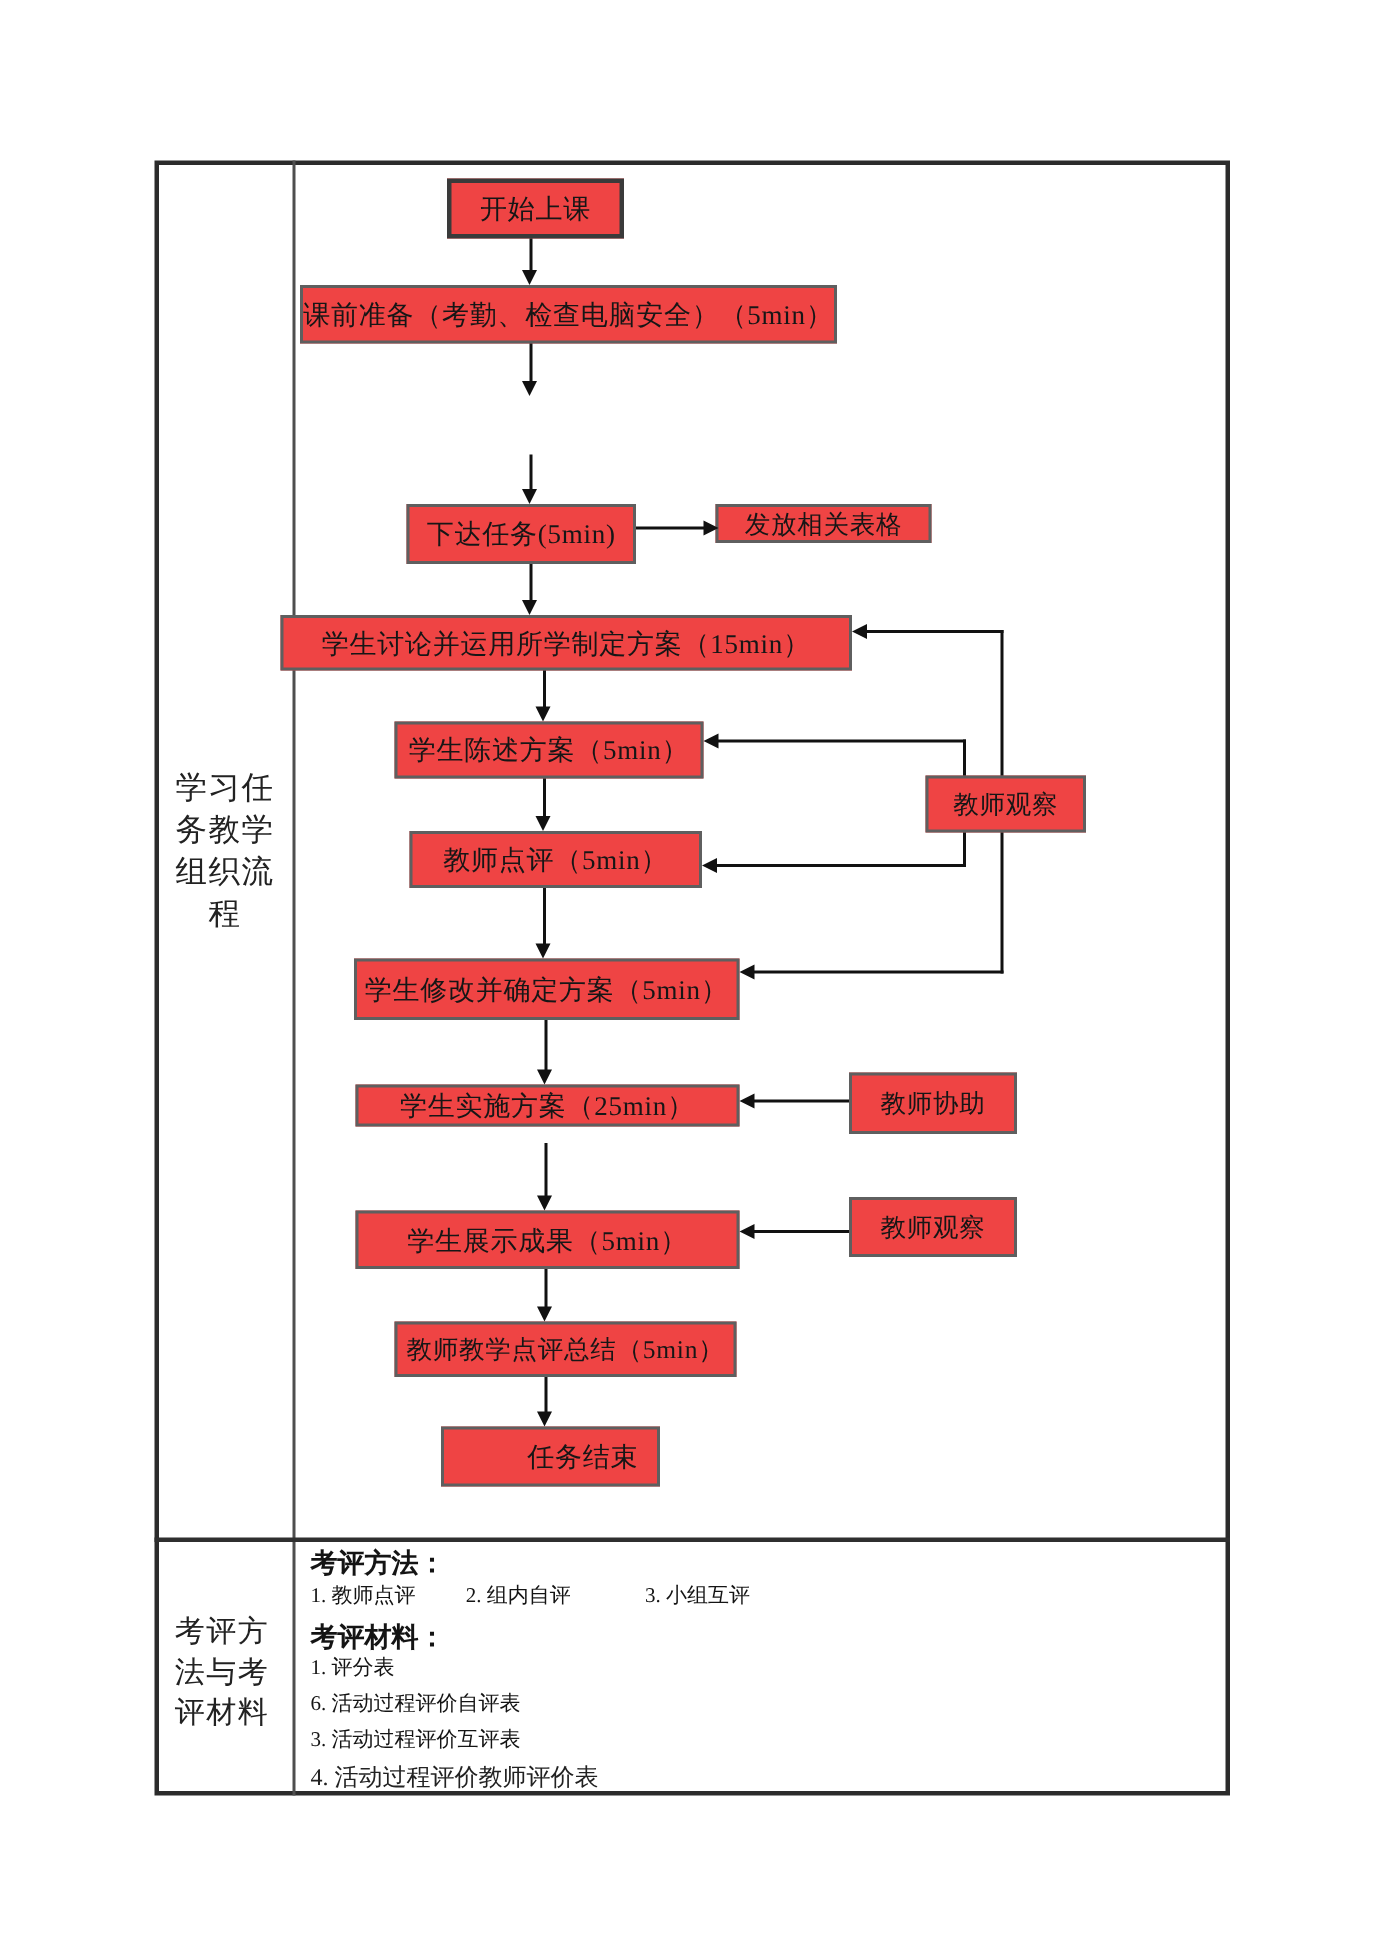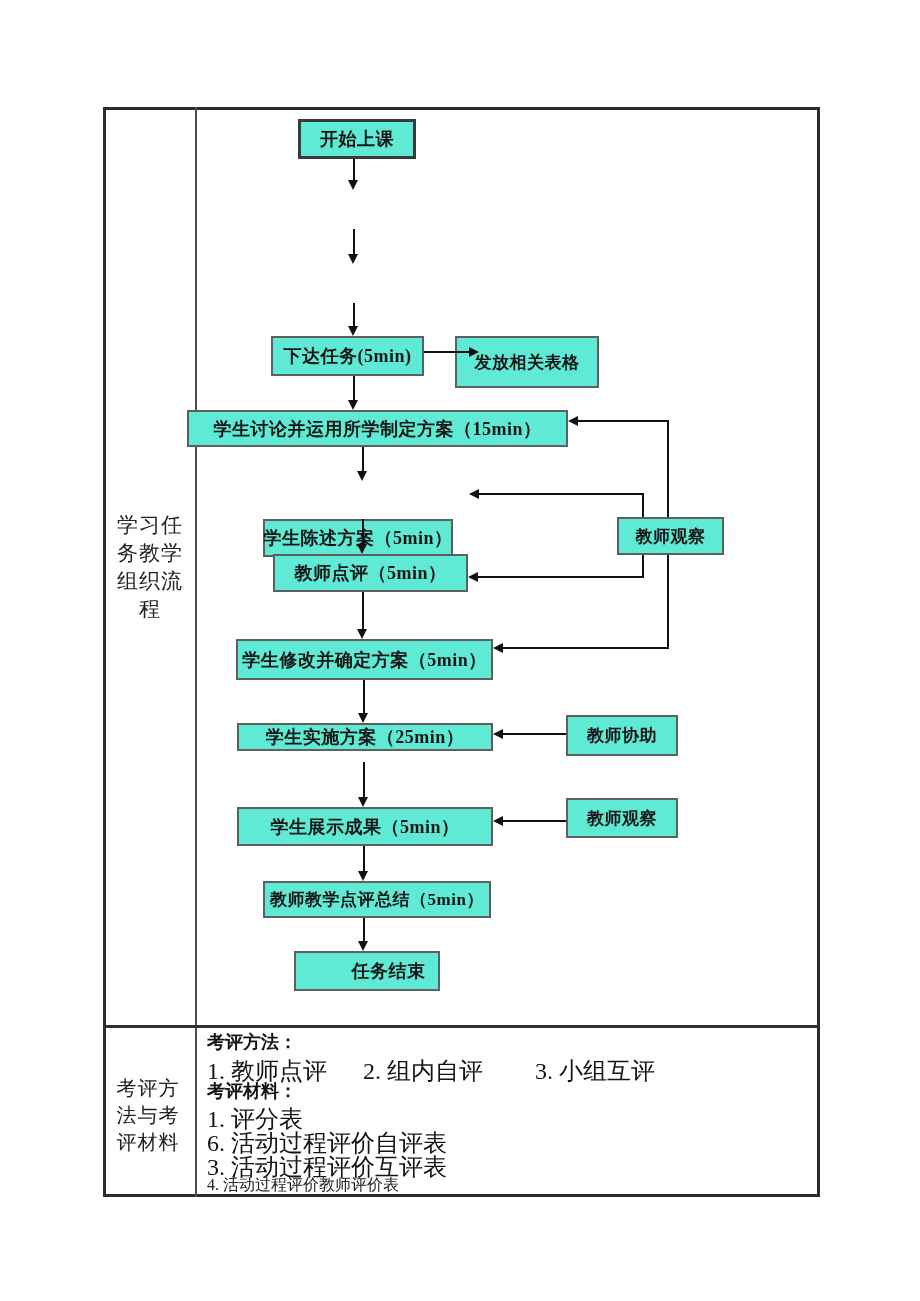--- a/index.html
+++ b/index.html
@@ -7,67 +7,68 @@
     position:relative;width:920px;height:1301px;background:#ffffff;
     font-family:"Liberation Serif","DejaVu Serif",serif;color:#1a1a1a;overflow:hidden;
   }
   
   .frame{position:absolute;left:103px;top:107px;width:717px;height:1090px;
     border:3px solid #2b2b2b;box-sizing:border-box;}
   .col-divider{position:absolute;left:195px;top:107px;width:2px;height:1090px;background:#4e4e4e;}
   .row-divider{position:absolute;left:103px;top:1025px;width:717px;height:3px;background:#2f2f2f;}
 
   
-  .node{position:absolute;border:2px solid #5f5f5f;background:#5eead4;box-sizing:border-box;
+  .node{position:absolute;border:2px solid #5f5f5f;background:#ef4444;box-sizing:border-box;
     display:flex;align-items:center;justify-content:center;
-    font-size:18px;font-weight:700;letter-spacing:0.5px;white-space:nowrap;color:#161616;}
+    font-size:18px;font-weight:400;letter-spacing:0.5px;white-space:nowrap;color:#161616;}
   .node.heavy{border:3px solid #3a3a3a;}
   .node.small{font-size:17px;}
 
   
   .vline{position:absolute;width:2px;background:#111;}
   .hline{position:absolute;height:2px;background:#111;}
   .arr-down{position:absolute;width:0;height:0;
     border-left:5px solid transparent;border-right:5px solid transparent;border-top:10px solid #111;}
   .arr-left{position:absolute;width:0;height:0;
     border-top:5px solid transparent;border-bottom:5px solid transparent;border-right:10px solid #111;}
   .arr-right{position:absolute;width:0;height:0;
     border-top:5px solid transparent;border-bottom:5px solid transparent;border-left:10px solid #111;}
 
   
   .side-label{position:absolute;width:72px;text-align:center;word-break:break-all;
     font-weight:500;color:#222;}
   .side-label.top{left:114px;top:511px;font-size:21px;line-height:28px;letter-spacing:1px;}
   .side-label.bottom{left:112px;top:1075px;font-size:20px;line-height:27px;letter-spacing:1px;}
 
   
-  .eval-line{position:absolute;left:207px;font-size:24px;color:#141414;white-space:nowrap;}
+  .eval-line{position:absolute;left:207px;font-size:14px;color:#141414;white-space:nowrap;}
   .eval-title{font-family:"Liberation Sans","DejaVu Sans",sans-serif;font-weight:700;font-size:18px;}
   .eval-items span{display:inline-block;}
   .eval-items .gap1{margin-right:30px;}
   .eval-items .gap2{margin-right:46px;}
   .eval-small{font-size:16px;color:#222;}
 </style>
 </head>
 <body>
 
 <div id="canvas">
 
   <div class="frame"></div>
   <div class="col-divider"></div>
   <div class="row-divider"></div>
 
   <div class="side-label bottom">考评方法与考评材料</div>
   <div class="side-label top">学习任务教学组织流程</div>
 
   <div class="node heavy" style="left:298px;top:119px;width:118px;height:40px;">开始上课</div>
+  <div class="node" style="left:200px;top:190px;width:358px;height:39px;">课前准备（考勤、检查电脑安全）（5min）</div>
   <div class="node" style="left:271px;top:336px;width:153px;height:40px;">下达任务(5min)</div>
-  <div class="node small" style="left:455px;top:336px;width:144px;height:52px;">发放相关表格</div>
+  <div class="node small" style="left:477px;top:336px;width:144px;height:26px;">发放相关表格</div>
   <div class="node" style="left:187px;top:410px;width:381px;height:37px;">学生讨论并运用所学制定方案（15min）</div>
-  <div class="node" style="left:263px;top:481px;width:190px;height:38px;margin-top:38px;">学生陈述方案（5min）</div>
+  <div class="node" style="left:263px;top:481px;width:206px;height:38px;">学生陈述方案（5min）</div>
   <div class="node small" style="left:617px;top:517px;width:107px;height:38px;">教师观察</div>
   <div class="node" style="left:273px;top:554px;width:195px;height:38px;">教师点评（5min）</div>
   <div class="node" style="left:236px;top:639px;width:257px;height:41px;">学生修改并确定方案（5min）</div>
   <div class="node" style="left:237px;top:723px;width:256px;height:28px;">学生实施方案（25min）</div>
   <div class="node small" style="left:566px;top:715px;width:112px;height:41px;">教师协助</div>
   <div class="node" style="left:237px;top:807px;width:256px;height:39px;">学生展示成果（5min）</div>
   <div class="node small" style="left:566px;top:798px;width:112px;height:40px;">教师观察</div>
   <div class="node" style="left:263px;top:881px;width:228px;height:37px;font-size:17px;">教师教学点评总结（5min）</div>
   <div class="node" style="left:294px;top:951px;width:146px;height:40px;padding-left:43px;">任务结束</div>
 

